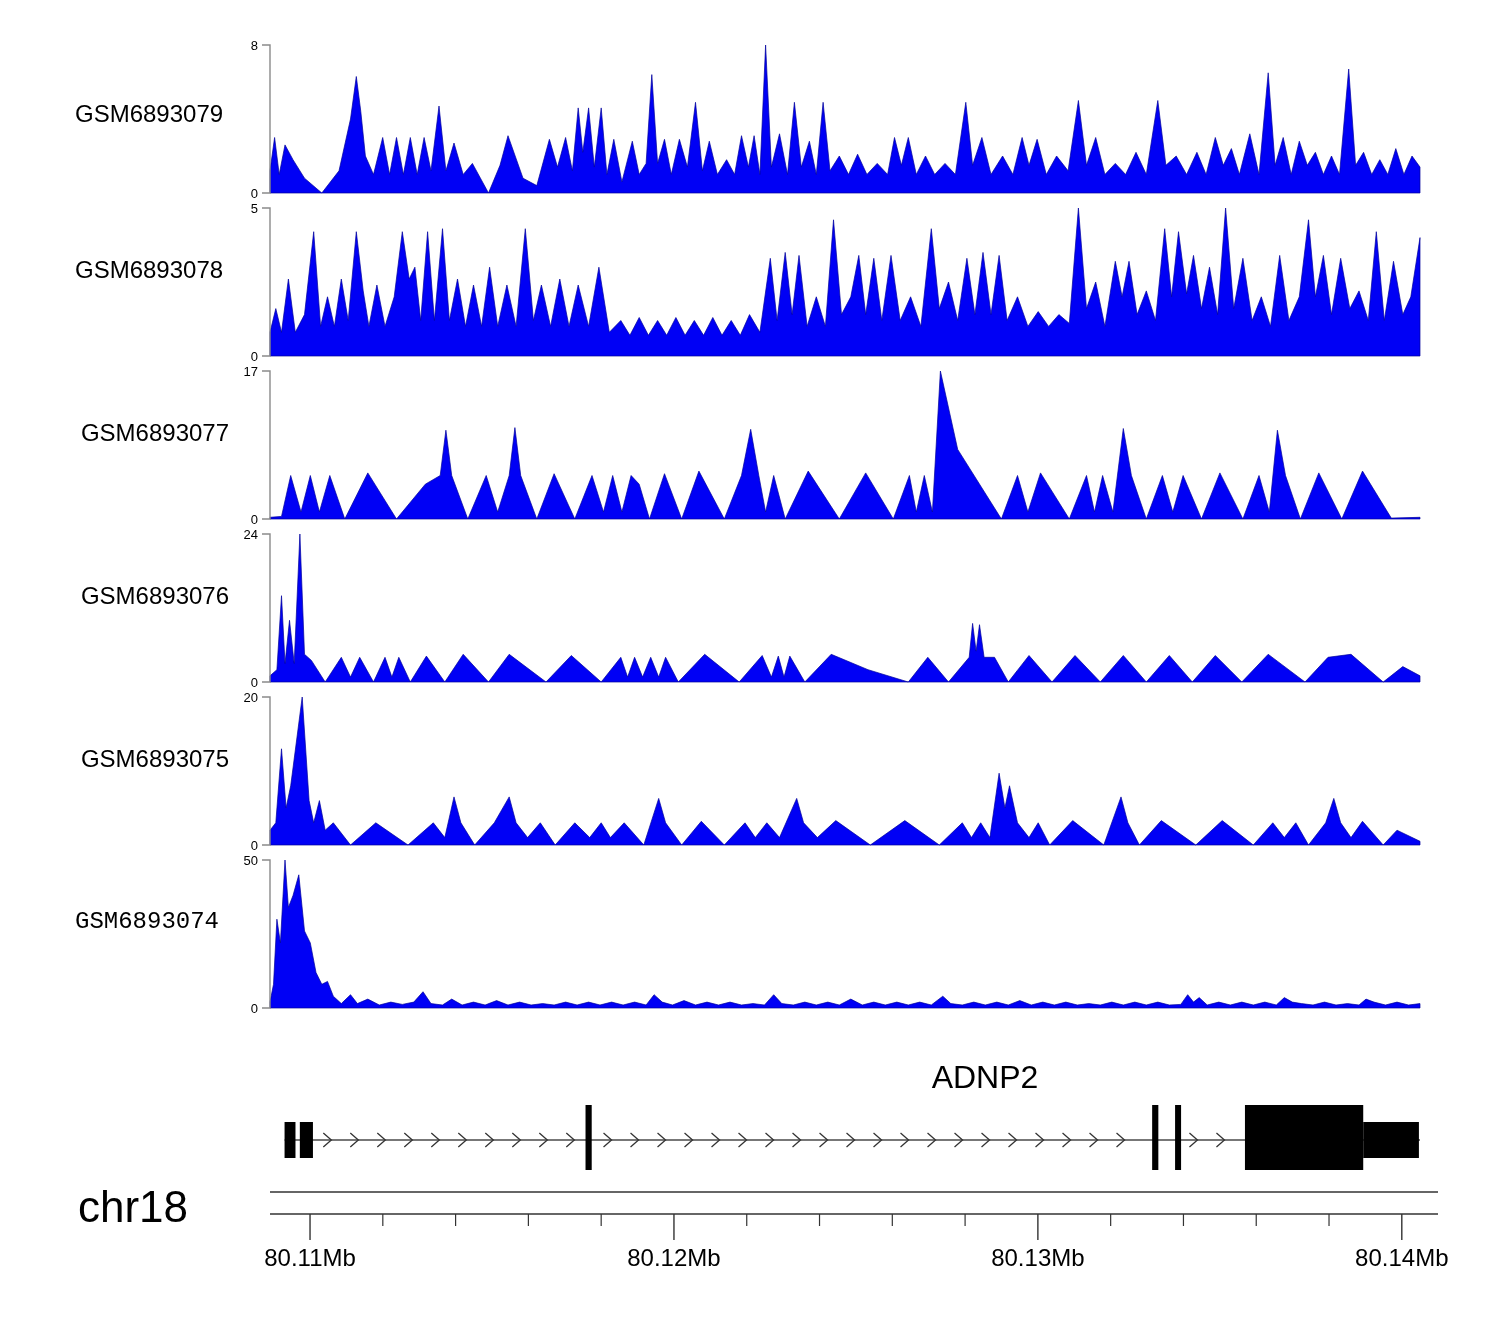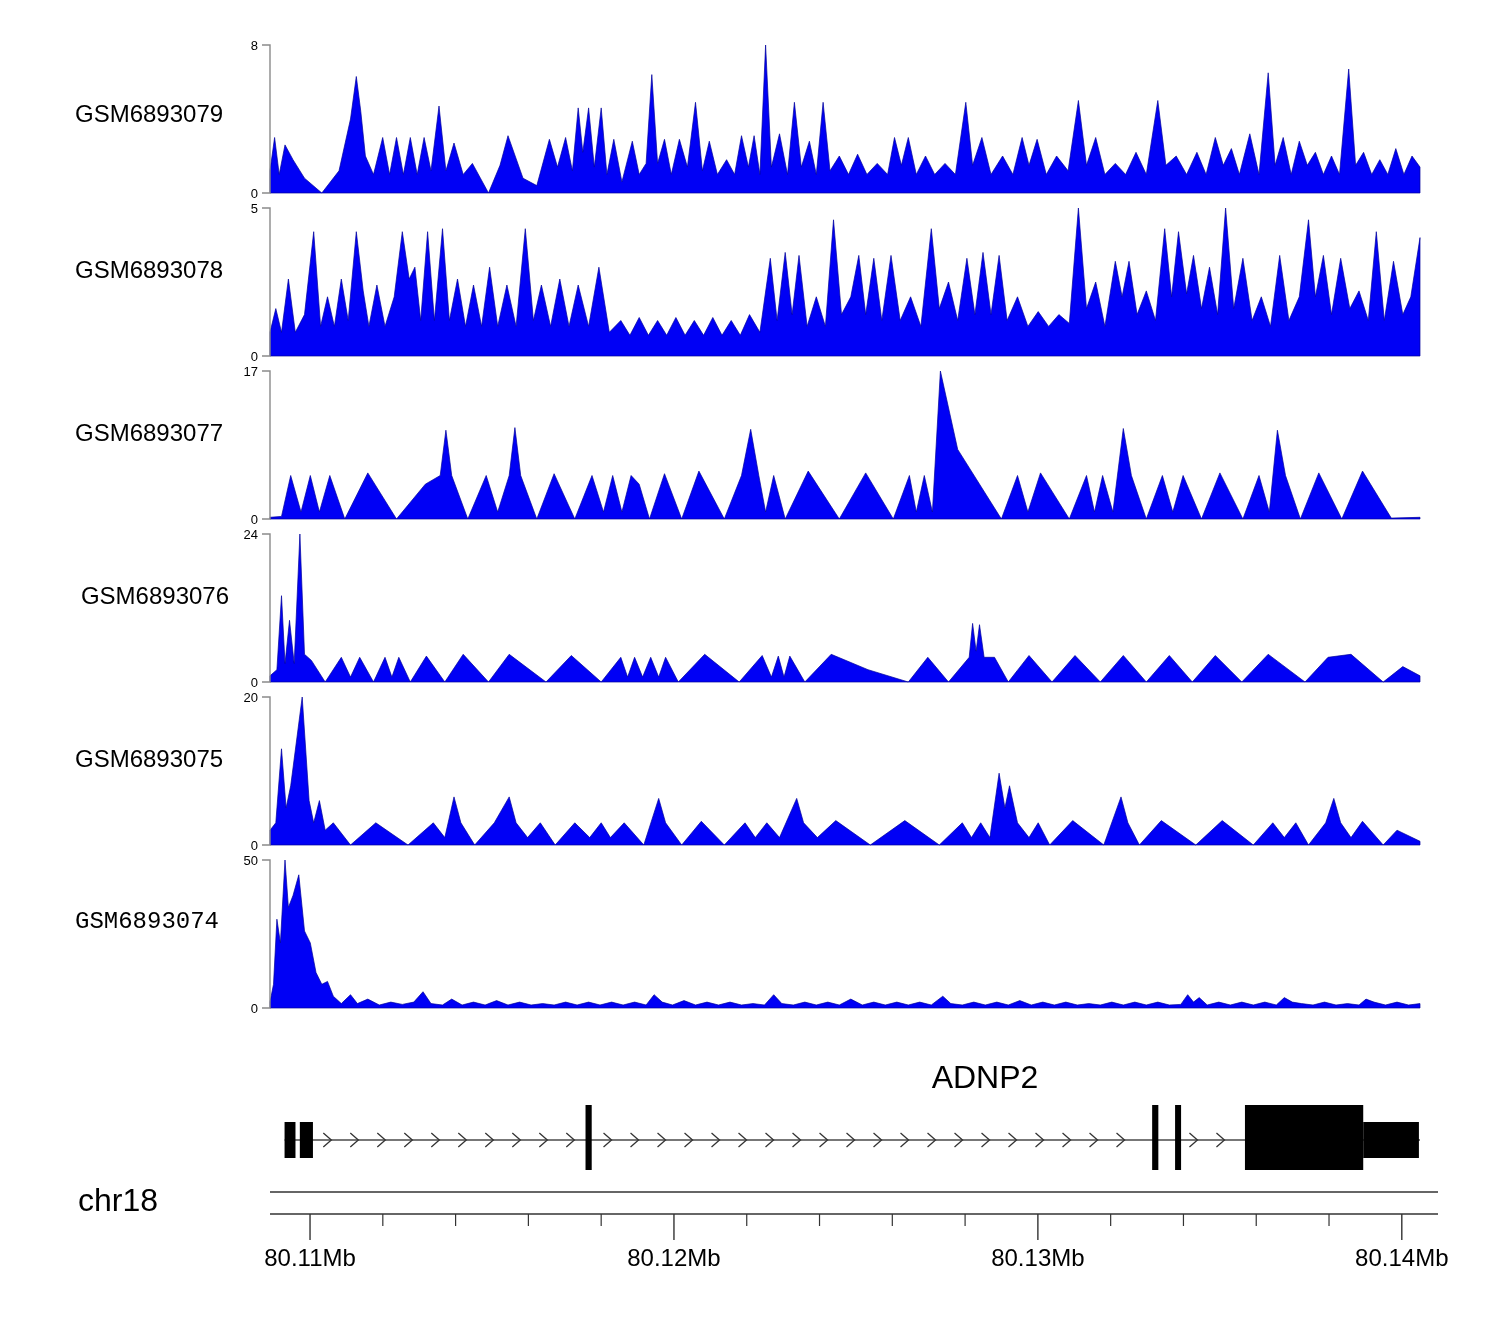--- a/index.html
+++ b/index.html
@@ -1,20 +1,20 @@
 <!DOCTYPE html>
 <html><head>
 <meta charset="utf-8">
 <style>
   html,body{margin:0;padding:0;background:#ffffff;}
   .page{position:relative;width:1500px;height:1320px;background:#fff;
         font-family:"Liberation Sans", sans-serif;overflow:hidden;}
   .track-label{position:absolute;left:75px;width:160px;font-size:24px;color:#000;
         white-space:nowrap;}
-  .chrom-label{position:absolute;left:78px;top:1182px;font-size:32px;color:#000;}
+  .chrom-label{position:absolute;left:78px;top:1182px;font-size:44px;color:#000;}
   svg{position:absolute;display:block;}
   text{font-family:"Liberation Sans", sans-serif;}
 </style>
 </head>
 <body>
 
 <div class="page">
   <div id="tracks">
       <div class="track-label" style="top: 100px;">GSM6893079</div>
       <svg width="1240" height="163" style="left: 230px; top: 35px;">
@@ -23,35 +23,35 @@
         <text x="28" y="15" font-size="13" text-anchor="end" fill="#000">8</text>
         <text x="28" y="163" font-size="13" text-anchor="end" fill="#000">0</text>
       </svg>
       <div class="track-label" style="top: 256px;">GSM6893078</div>
       <svg width="1240" height="163" style="left: 230px; top: 198px;">
         <polygon points="40,158 40.0,134.3 45.8,110.6 51.5,134.3 58.4,81.0 65.3,134.3 74.5,116.6 83.7,33.7 90.6,128.4 97.5,98.8 104.4,128.4 111.3,81.0 118.2,122.5 126.3,33.7 133.2,92.9 138.9,128.4 146.9,87.0 155.0,128.4 164.2,98.8 172.3,33.7 179.2,81.0 184.9,69.2 190.7,122.5 197.6,33.7 204.4,122.5 212.5,30.7 219.4,122.5 227.5,81.0 235.5,128.4 243.5,87.0 251.6,128.4 259.6,69.2 267.7,128.4 276.9,87.0 286.1,128.4 295.3,30.7 303.4,122.5 311.4,87.0 320.6,128.4 329.8,81.0 339.0,128.4 348.2,87.0 358.6,128.4 368.9,69.2 379.3,134.3 390.8,122.5 399.9,137.3 409.2,119.5 418.4,137.3 427.6,122.5 436.7,137.3 445.9,119.5 455.1,137.3 464.3,122.5 473.6,137.3 482.8,119.5 492.0,137.3 501.2,122.5 510.3,137.3 519.5,116.6 529.9,134.3 540.3,60.3 547.1,122.5 555.2,54.4 562.1,116.6 569.0,57.4 577.1,128.4 586.3,98.8 595.4,128.4 603.5,21.8 611.5,116.6 620.8,98.8 628.8,57.4 635.7,116.6 643.8,60.3 651.8,122.5 661.0,57.4 670.2,122.5 680.6,98.8 690.9,128.4 701.3,30.7 709.3,110.6 718.5,84.0 727.7,122.5 736.9,60.3 744.9,116.6 753.0,54.4 761.0,116.6 769.1,57.4 777.1,122.5 787.5,98.8 797.9,128.4 808.2,113.6 818.6,128.4 828.9,116.6 839.3,125.4 848.4,10.0 856.5,110.6 865.7,84.0 874.9,128.4 885.3,63.3 892.1,98.8 899.0,63.3 907.1,116.6 916.3,92.9 925.5,122.5 934.7,30.7 941.6,98.8 948.5,33.7 956.6,95.8 963.5,57.4 971.5,110.6 979.5,69.2 987.6,116.6 995.6,10.0 1003.7,110.6 1012.9,60.3 1022.1,122.5 1031.3,98.8 1040.5,128.4 1049.7,57.4 1058.9,122.5 1069.3,98.8 1078.5,21.8 1085.4,98.8 1093.4,57.4 1101.5,116.6 1110.7,60.3 1119.8,110.6 1129.0,92.9 1138.3,122.5 1146.3,33.7 1154.3,122.5 1163.5,63.3 1172.8,116.6 1180.8,98.8 1190.0,39.6 1190,158" fill="#0000F5" stroke="#00009B" stroke-width="0.7"></polygon>
         <path d="M32,10 H40 V158 H32" fill="none" stroke="#8a8a8a" stroke-width="1.4"></path>
         <text x="28" y="15" font-size="13" text-anchor="end" fill="#000">5</text>
         <text x="28" y="163" font-size="13" text-anchor="end" fill="#000">0</text>
       </svg>
-      <div class="track-label" style="top: 419px;">GSM6893077</div>
+      <div class="track-label" style="top: 419px; text-align: center;">GSM6893077</div>
       <svg width="1240" height="163" style="left: 230px; top: 361px;">
         <polygon points="40,158 40.0,156.3 51.5,155.4 60.7,114.5 71.0,151.0 80.3,114.5 89.4,151.0 99.8,114.5 114.8,158.0 137.8,111.9 166.5,158.0 195.3,123.2 210.2,114.5 215.9,69.2 221.7,114.5 237.8,158.0 256.2,114.5 267.7,151.0 279.2,114.5 284.9,66.6 290.7,114.5 306.8,158.0 324.1,112.7 344.8,158.0 362.0,114.5 373.5,151.0 382.7,114.5 391.9,151.0 401.1,114.5 409.2,123.2 419.5,158.0 434.5,112.7 451.7,158.0 468.9,110.1 494.3,158.0 511.5,114.5 520.7,68.3 528.8,114.5 535.6,151.0 543.7,114.5 555.2,158.0 578.2,110.1 609.3,158.0 635.7,111.9 663.3,158.0 679.4,114.5 686.3,151.0 694.3,114.5 702.4,151.0 710.4,10.0 727.7,88.4 771.4,158.0 787.5,114.5 797.9,151.0 810.5,111.9 839.3,158.0 856.5,114.5 864.5,151.0 872.6,114.5 882.9,151.0 893.3,67.5 901.4,114.5 916.3,158.0 932.4,114.5 942.8,151.0 953.1,114.5 971.5,158.0 989.9,111.9 1012.9,158.0 1029.0,114.5 1039.3,151.0 1047.4,69.2 1055.5,114.5 1070.4,158.0 1088.8,111.9 1111.8,158.0 1132.5,110.1 1161.3,157.1 1190.0,156.3 1190,158" fill="#0000F5" stroke="#00009B" stroke-width="0.7"></polygon>
         <path d="M32,10 H40 V158 H32" fill="none" stroke="#8a8a8a" stroke-width="1.4"></path>
         <text x="28" y="15" font-size="13" text-anchor="end" fill="#000">17</text>
         <text x="28" y="163" font-size="13" text-anchor="end" fill="#000">0</text>
       </svg>
       <div class="track-label" style="top: 582px; text-align: center;">GSM6893076</div>
       <svg width="1240" height="163" style="left: 230px; top: 524px;">
         <polygon points="40,158 40.0,151.8 46.9,145.7 51.5,71.7 55.0,139.5 59.5,96.3 64.2,139.5 69.9,10.0 74.5,130.3 81.4,136.4 95.2,158.0 111.3,133.3 120.5,153.1 129.7,133.3 143.5,158.0 155.0,133.3 161.9,153.1 168.8,133.3 180.3,158.0 196.4,132.1 214.8,158.0 233.2,130.3 258.5,158.0 279.2,130.3 316.0,158.0 341.3,131.5 371.2,158.0 390.8,133.3 397.6,153.1 404.6,133.3 412.6,153.1 420.7,133.3 428.7,153.1 435.6,133.3 448.3,158.0 474.7,130.3 509.2,158.0 532.2,131.5 541.4,153.1 548.3,132.1 554.0,153.1 559.8,132.1 574.8,158.0 601.2,130.3 638.0,145.7 678.3,158.0 697.8,133.3 718.5,158.0 739.2,133.3 742.6,99.4 746.1,127.2 749.5,100.7 754.1,133.3 764.5,133.3 778.3,158.0 799.0,131.5 822.0,158.0 845.0,131.5 870.3,158.0 893.3,131.5 916.3,158.0 939.3,131.5 962.3,158.0 985.3,131.5 1011.8,158.0 1038.2,130.3 1075.0,158.0 1098.0,133.3 1121.0,130.3 1153.2,158.0 1172.8,142.6 1190.0,151.8 1190,158" fill="#0000F5" stroke="#00009B" stroke-width="0.7"></polygon>
         <path d="M32,10 H40 V158 H32" fill="none" stroke="#8a8a8a" stroke-width="1.4"></path>
         <text x="28" y="15" font-size="13" text-anchor="end" fill="#000">24</text>
         <text x="28" y="163" font-size="13" text-anchor="end" fill="#000">0</text>
       </svg>
-      <div class="track-label" style="top: 745px;">GSM6893075</div>
+      <div class="track-label" style="top: 745px; text-align: center;">GSM6893075</div>
       <svg width="1240" height="163" style="left: 230px; top: 687px;">
         <polygon points="40,158 40.0,143.2 45.8,135.8 51.5,61.8 56.1,121.0 60.7,98.8 72.2,10.0 79.1,113.6 83.7,135.8 89.4,113.6 95.2,143.2 103.3,135.8 120.5,158.0 145.8,135.8 178.0,158.0 203.3,135.8 214.8,150.6 224.0,109.9 230.9,135.8 244.7,158.0 264.3,135.8 279.2,109.9 286.1,135.8 297.6,150.6 310.3,135.8 325.2,158.0 344.8,135.8 359.7,150.6 371.2,135.8 380.4,150.6 394.2,135.8 413.8,158.0 428.7,111.4 435.6,135.8 451.7,158.0 471.3,134.3 494.3,158.0 515.0,135.8 525.3,150.6 536.8,135.8 549.5,150.6 566.7,111.4 573.6,135.8 587.4,150.6 605.8,133.6 640.3,158.0 674.8,133.6 709.3,158.0 732.3,135.8 741.5,150.6 750.7,135.8 759.9,150.6 769.1,86.2 774.9,121.0 779.5,98.8 787.5,135.8 799.0,150.6 808.2,135.8 819.7,158.0 842.7,133.6 873.8,158.0 891.0,109.9 897.9,135.8 909.4,158.0 931.3,133.6 965.8,158.0 992.2,133.6 1023.3,158.0 1042.8,135.8 1054.3,150.6 1065.8,135.8 1078.5,158.0 1095.7,135.8 1103.8,111.4 1110.7,135.8 1121.0,150.6 1132.5,134.3 1153.2,158.0 1167.0,143.2 1190.0,154.3 1190,158" fill="#0000F5" stroke="#00009B" stroke-width="0.7"></polygon>
         <path d="M32,10 H40 V158 H32" fill="none" stroke="#8a8a8a" stroke-width="1.4"></path>
         <text x="28" y="15" font-size="13" text-anchor="end" fill="#000">20</text>
         <text x="28" y="163" font-size="13" text-anchor="end" fill="#000">0</text>
       </svg>
       <div class="track-label" style="top: 908px; font-family: Liberation Mono, monospace;">GSM6893074</div>
       <svg width="1240" height="163" style="left: 230px; top: 850px;">
         <polygon points="40,158 40.0,152.1 43.5,134.3 46.9,69.2 50.4,92.9 55.0,10.0 58.4,57.4 63.0,45.5 68.8,24.8 74.5,81.0 80.3,92.9 86.0,122.5 91.8,134.3 97.5,131.4 103.3,146.2 111.3,153.6 120.5,144.7 127.4,153.6 137.8,149.1 149.3,155.0 160.8,152.1 172.3,154.4 183.8,152.1 193.0,141.7 201.0,153.6 212.5,155.0 221.7,149.1 232.1,155.0 243.5,152.1 255.1,155.0 266.6,150.6 278.0,155.0 289.6,152.1 301.1,155.0 312.6,153.6 324.1,155.0 335.6,152.1 347.1,155.0 358.6,152.1 370.0,155.0 381.6,152.1 393.1,155.0 404.6,152.1 416.1,155.0 424.1,144.7 432.2,152.1 442.5,155.0 454.0,150.6 465.5,155.0 477.0,152.1 488.5,155.0 500.0,152.1 511.5,155.0 523.0,153.6 534.5,155.0 543.7,144.7 551.8,153.6 563.3,155.0 574.8,152.1 586.3,155.0 597.8,152.1 609.3,155.0 620.8,149.1 632.3,155.0 643.8,152.1 655.3,155.0 666.8,152.1 678.3,155.0 689.7,152.1 701.3,155.0 712.8,146.2 720.8,153.6 732.3,155.0 743.8,152.1 755.3,155.0 766.8,152.1 778.3,155.0 789.8,150.6 801.3,155.0 812.8,152.1 824.3,155.0 835.8,152.1 847.3,155.0 858.8,153.6 870.3,155.0 881.8,152.1 893.3,155.0 904.8,152.1 916.3,155.0 927.8,152.1 939.3,155.0 950.8,154.4 957.7,144.7 963.5,152.1 969.2,147.6 977.2,155.0 988.8,152.1 1000.3,155.0 1011.8,152.1 1023.3,155.0 1034.8,152.1 1046.3,155.0 1054.3,147.6 1062.3,152.1 1071.5,153.6 1083.0,155.0 1094.5,152.1 1106.0,155.0 1117.5,153.6 1129.0,155.0 1136.0,149.1 1144.0,152.1 1155.5,155.0 1167.0,152.1 1178.5,155.0 1190.0,153.6 1190,158" fill="#0000F5" stroke="#00009B" stroke-width="0.7"></polygon>
         <path d="M32,10 H40 V158 H32" fill="none" stroke="#8a8a8a" stroke-width="1.4"></path>

